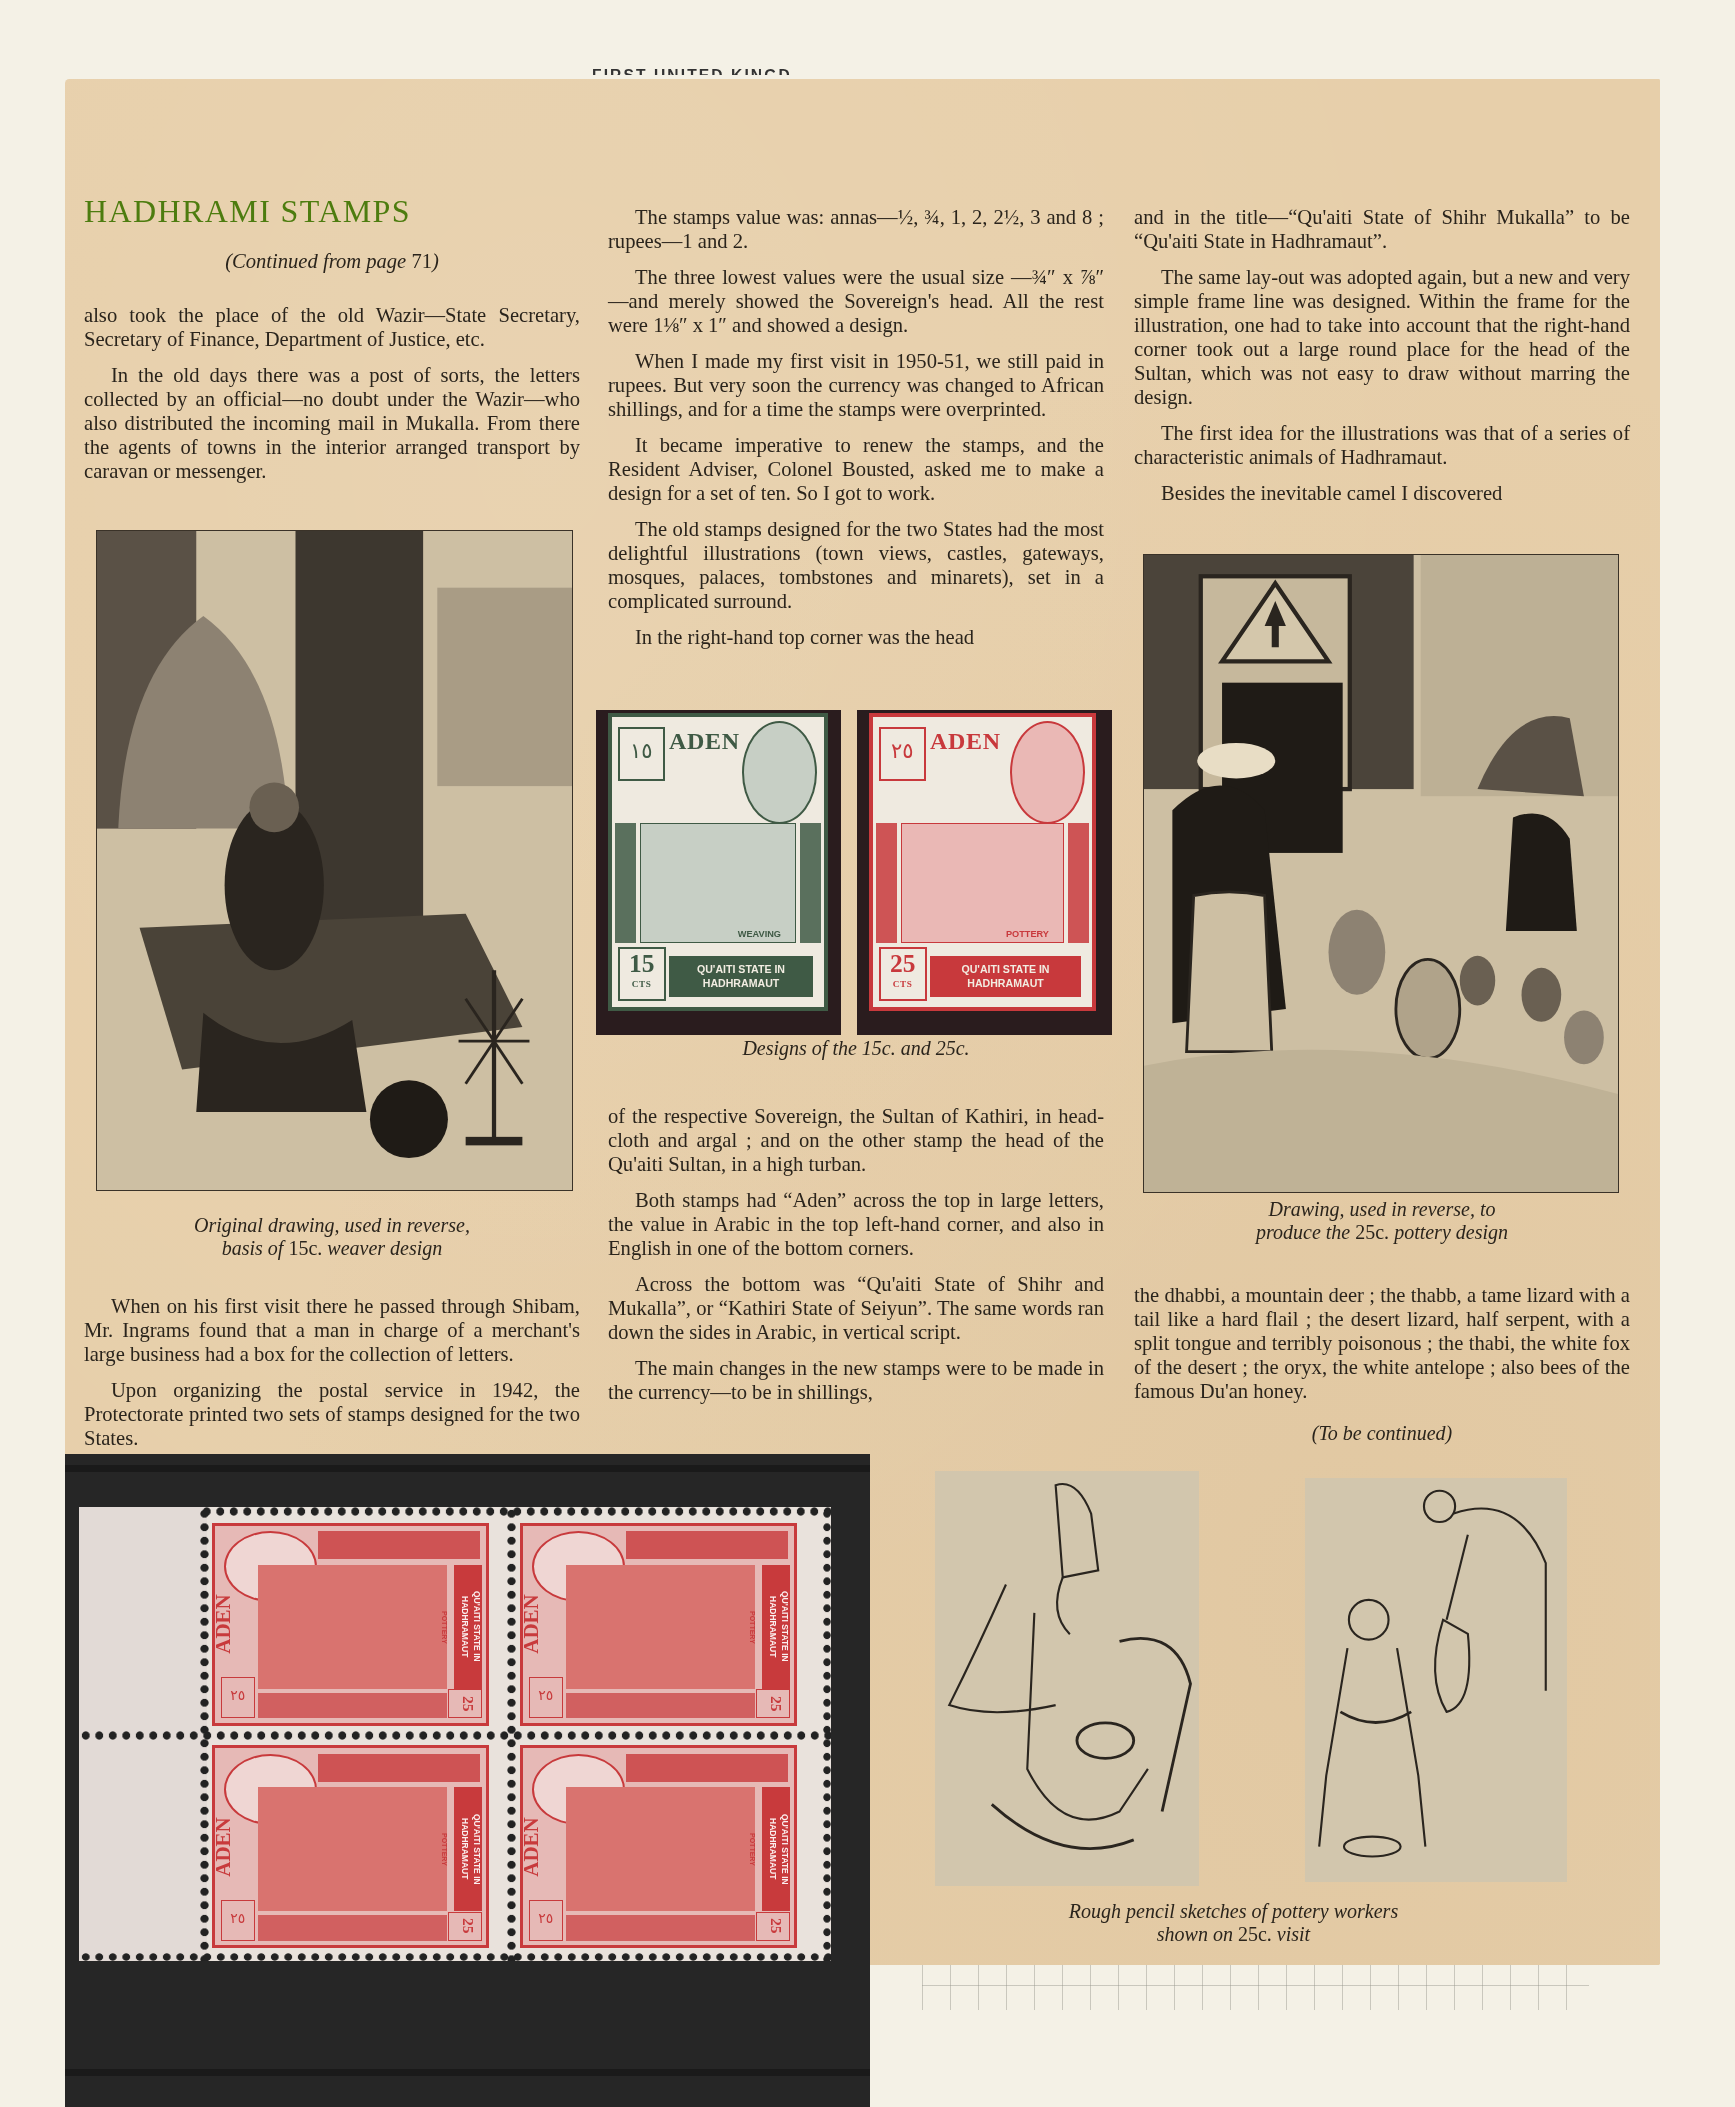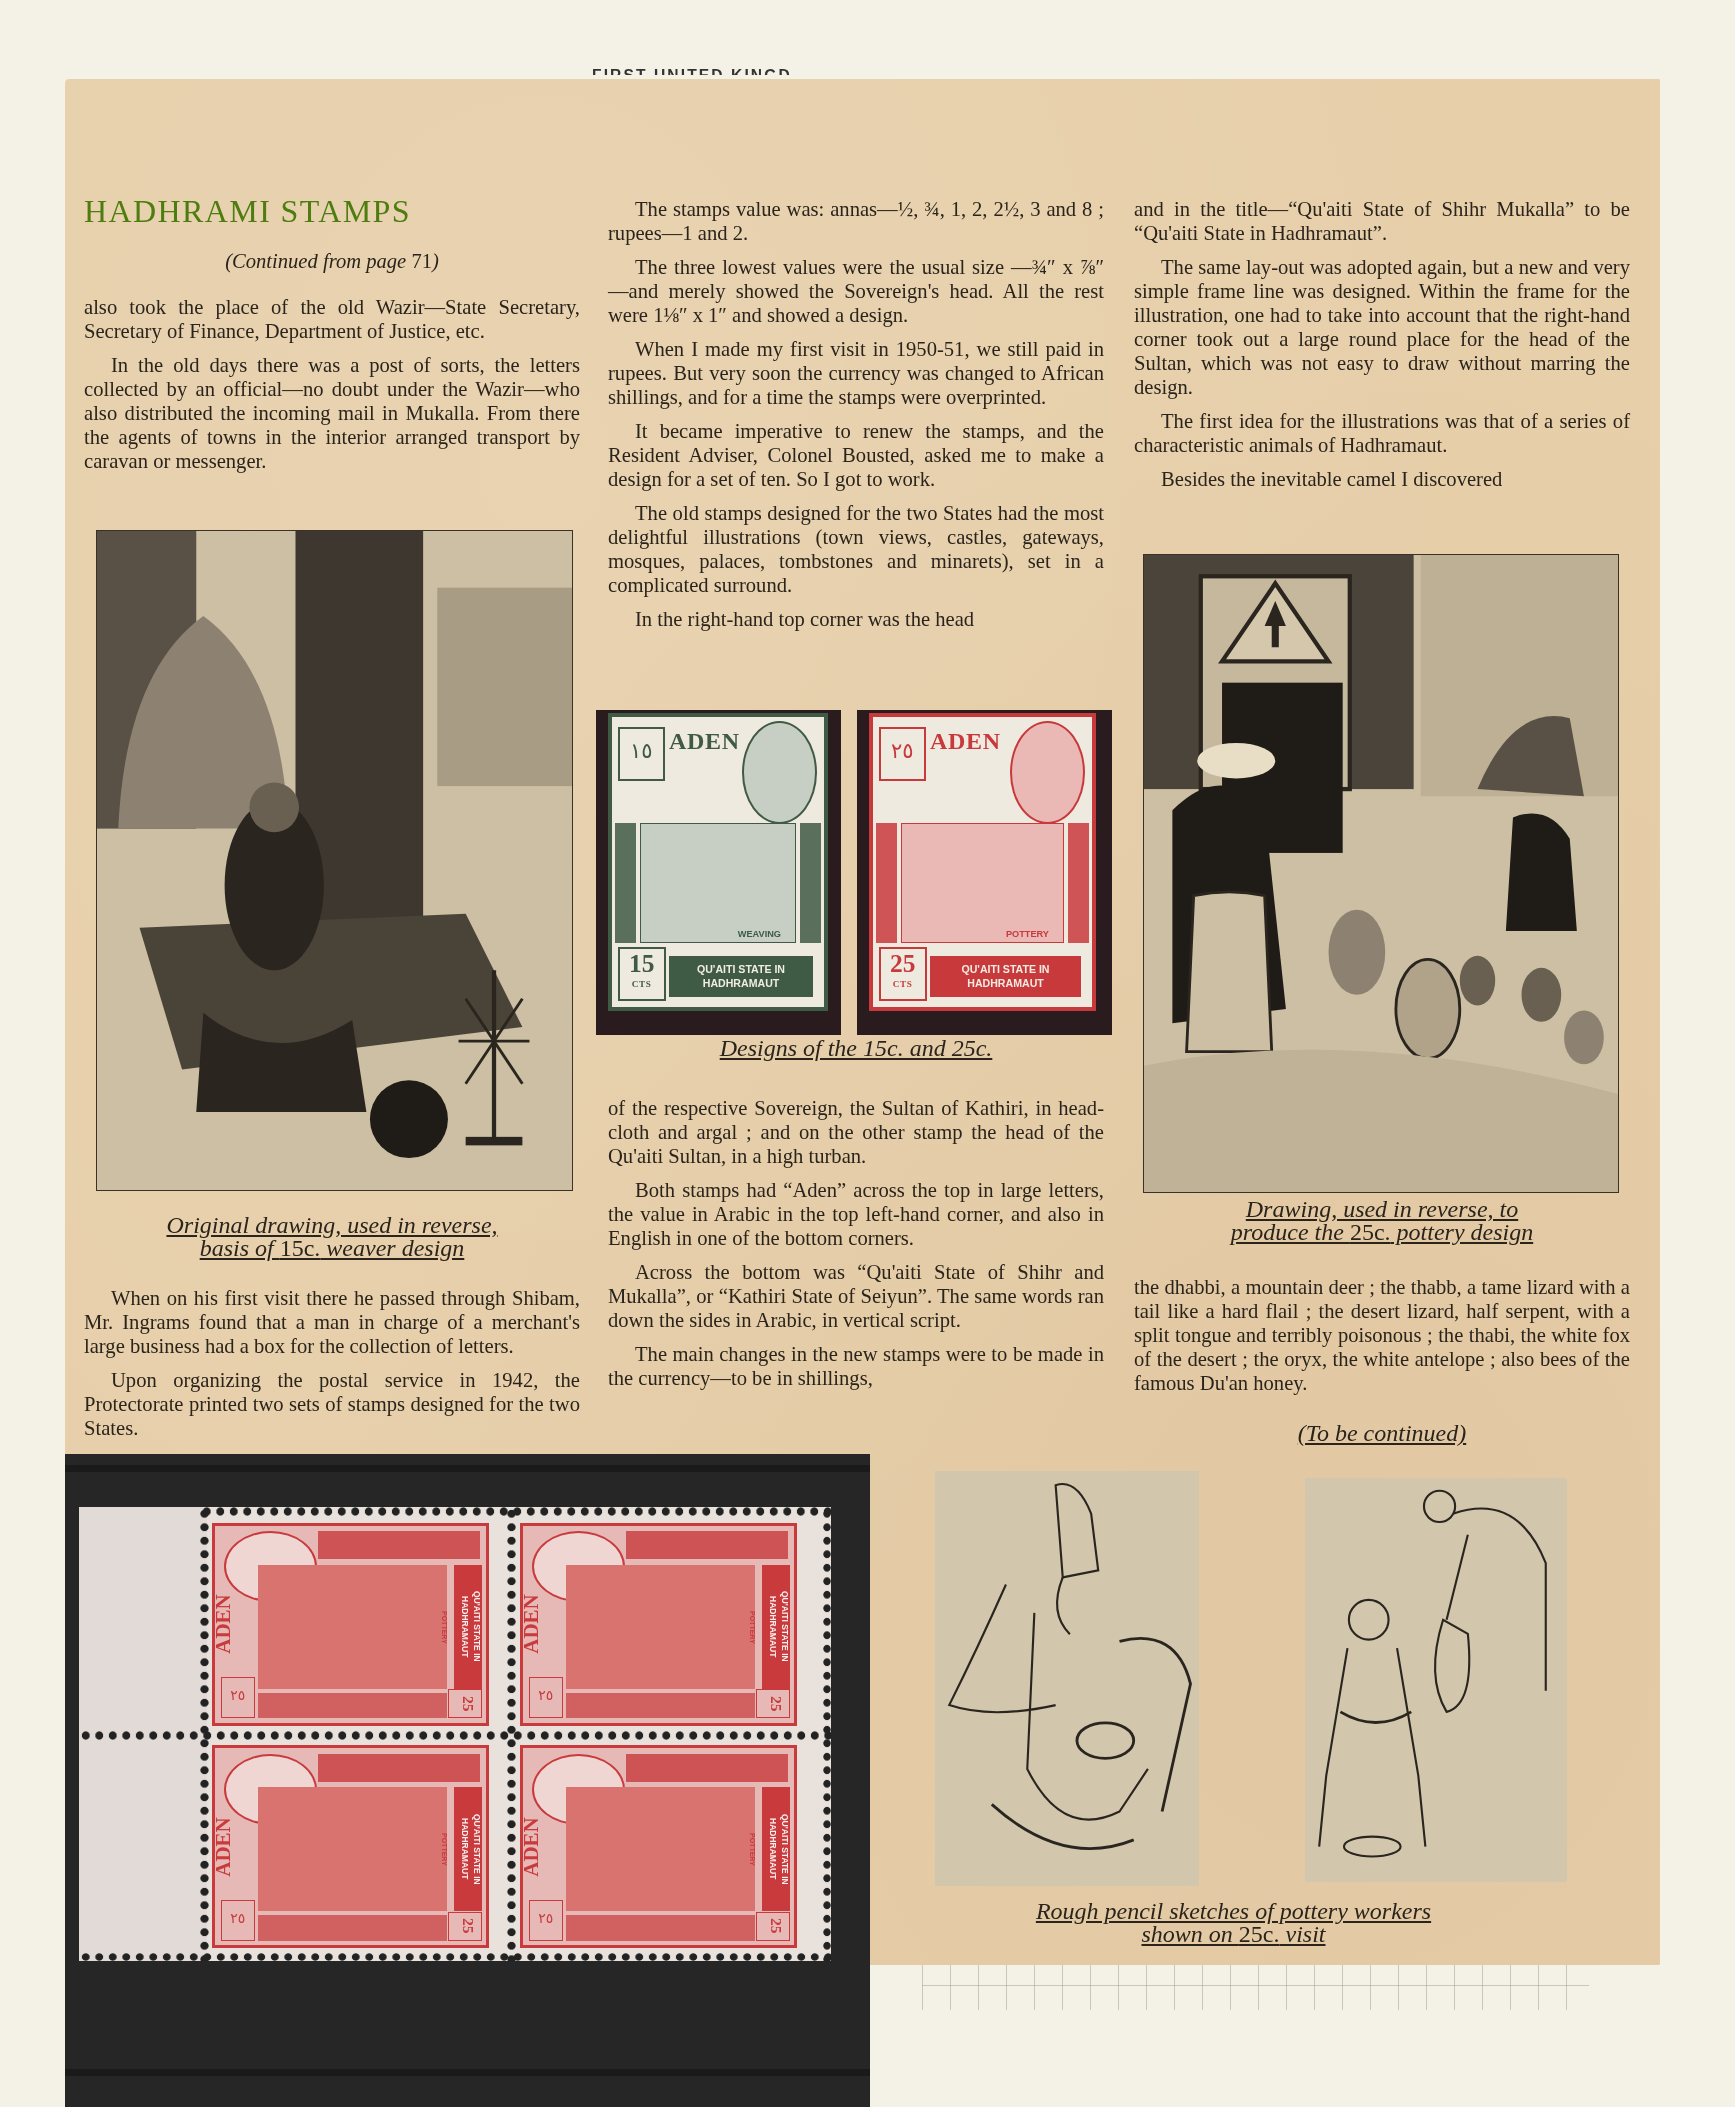--- a/index.html
+++ b/index.html
@@ -33,24 +33,24 @@
     white-space:nowrap;
   }
   .subtitle {
     position:absolute; left:84px; top:250px; width:496px; text-align:center;
     font-size:20.6px; font-style:italic;
   }
   .subtitle .num { font-style:normal; }
   .col {
     position:absolute; font-size:20.6px; line-height:24px; text-align:justify; color:#2a241c;
   }
-  .col p { margin:4px 0 10px 0; text-indent:27px; }
+  .col p { margin:12px 0 10px 0; text-indent:27px; }
   .col p.noindent { text-indent:0; }
   .caption {
-    position:absolute; font-size:24px; font-style:italic; text-align:center; line-height:23px; color:#2a241c;text-decoration:underline;
+    position:absolute; font-size:20px; font-style:italic; text-align:center; line-height:23px; color:#2a241c;
   }
   .caption .up { font-style:normal; }
   .drawing {
     position:absolute; background:#cbbc9f; border:1.4px solid #3a3228; overflow:hidden;
   }
   .drawing svg { width:100%; height:100%; display:block; }
   .stamp-mount {
     position:absolute; background:#2a1c1e;
   }
   .stamp {

